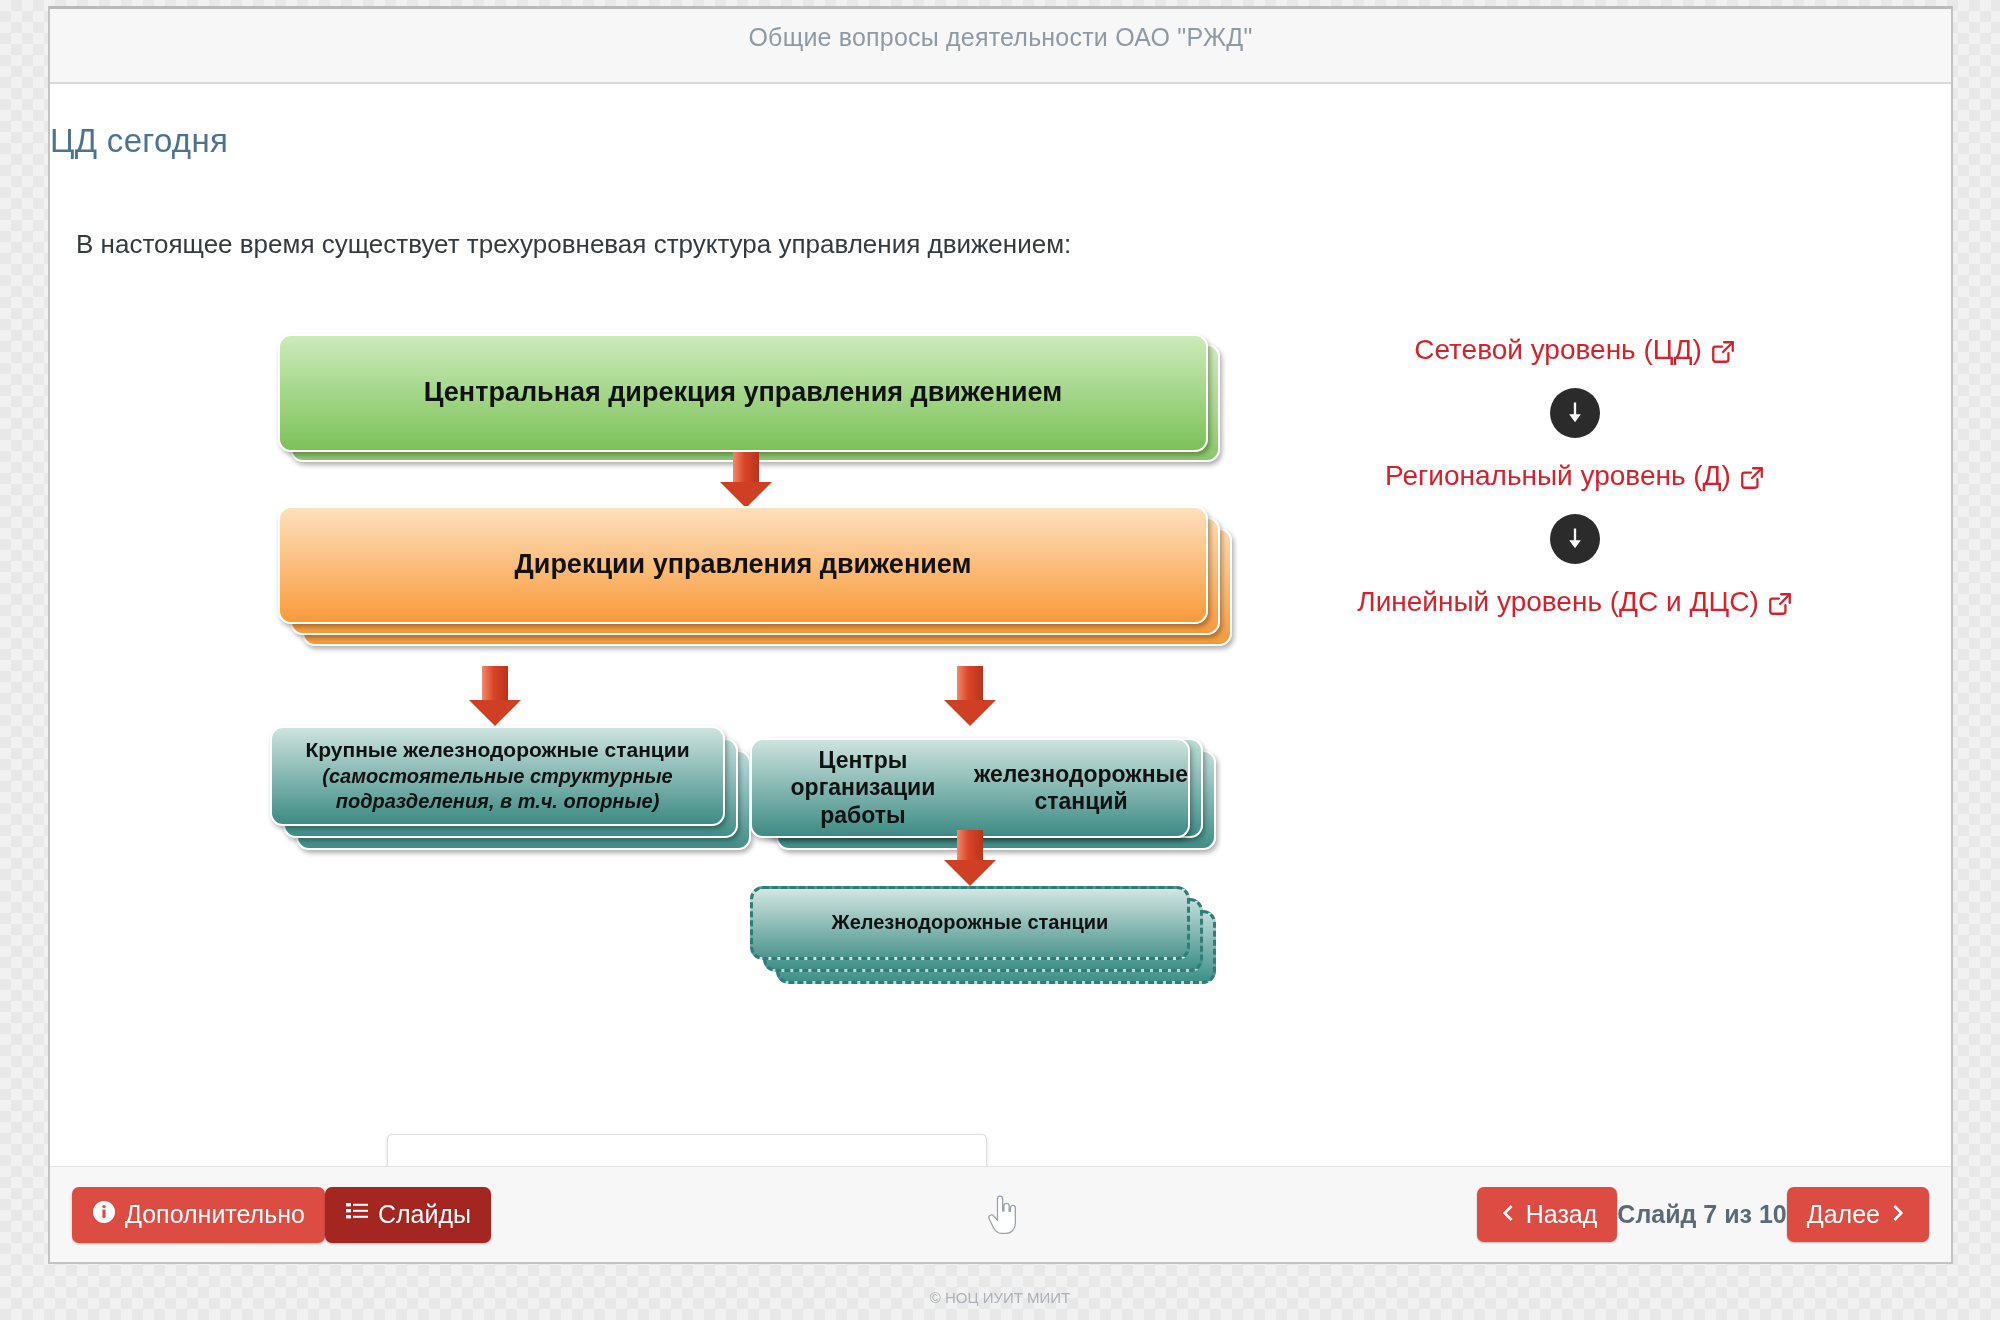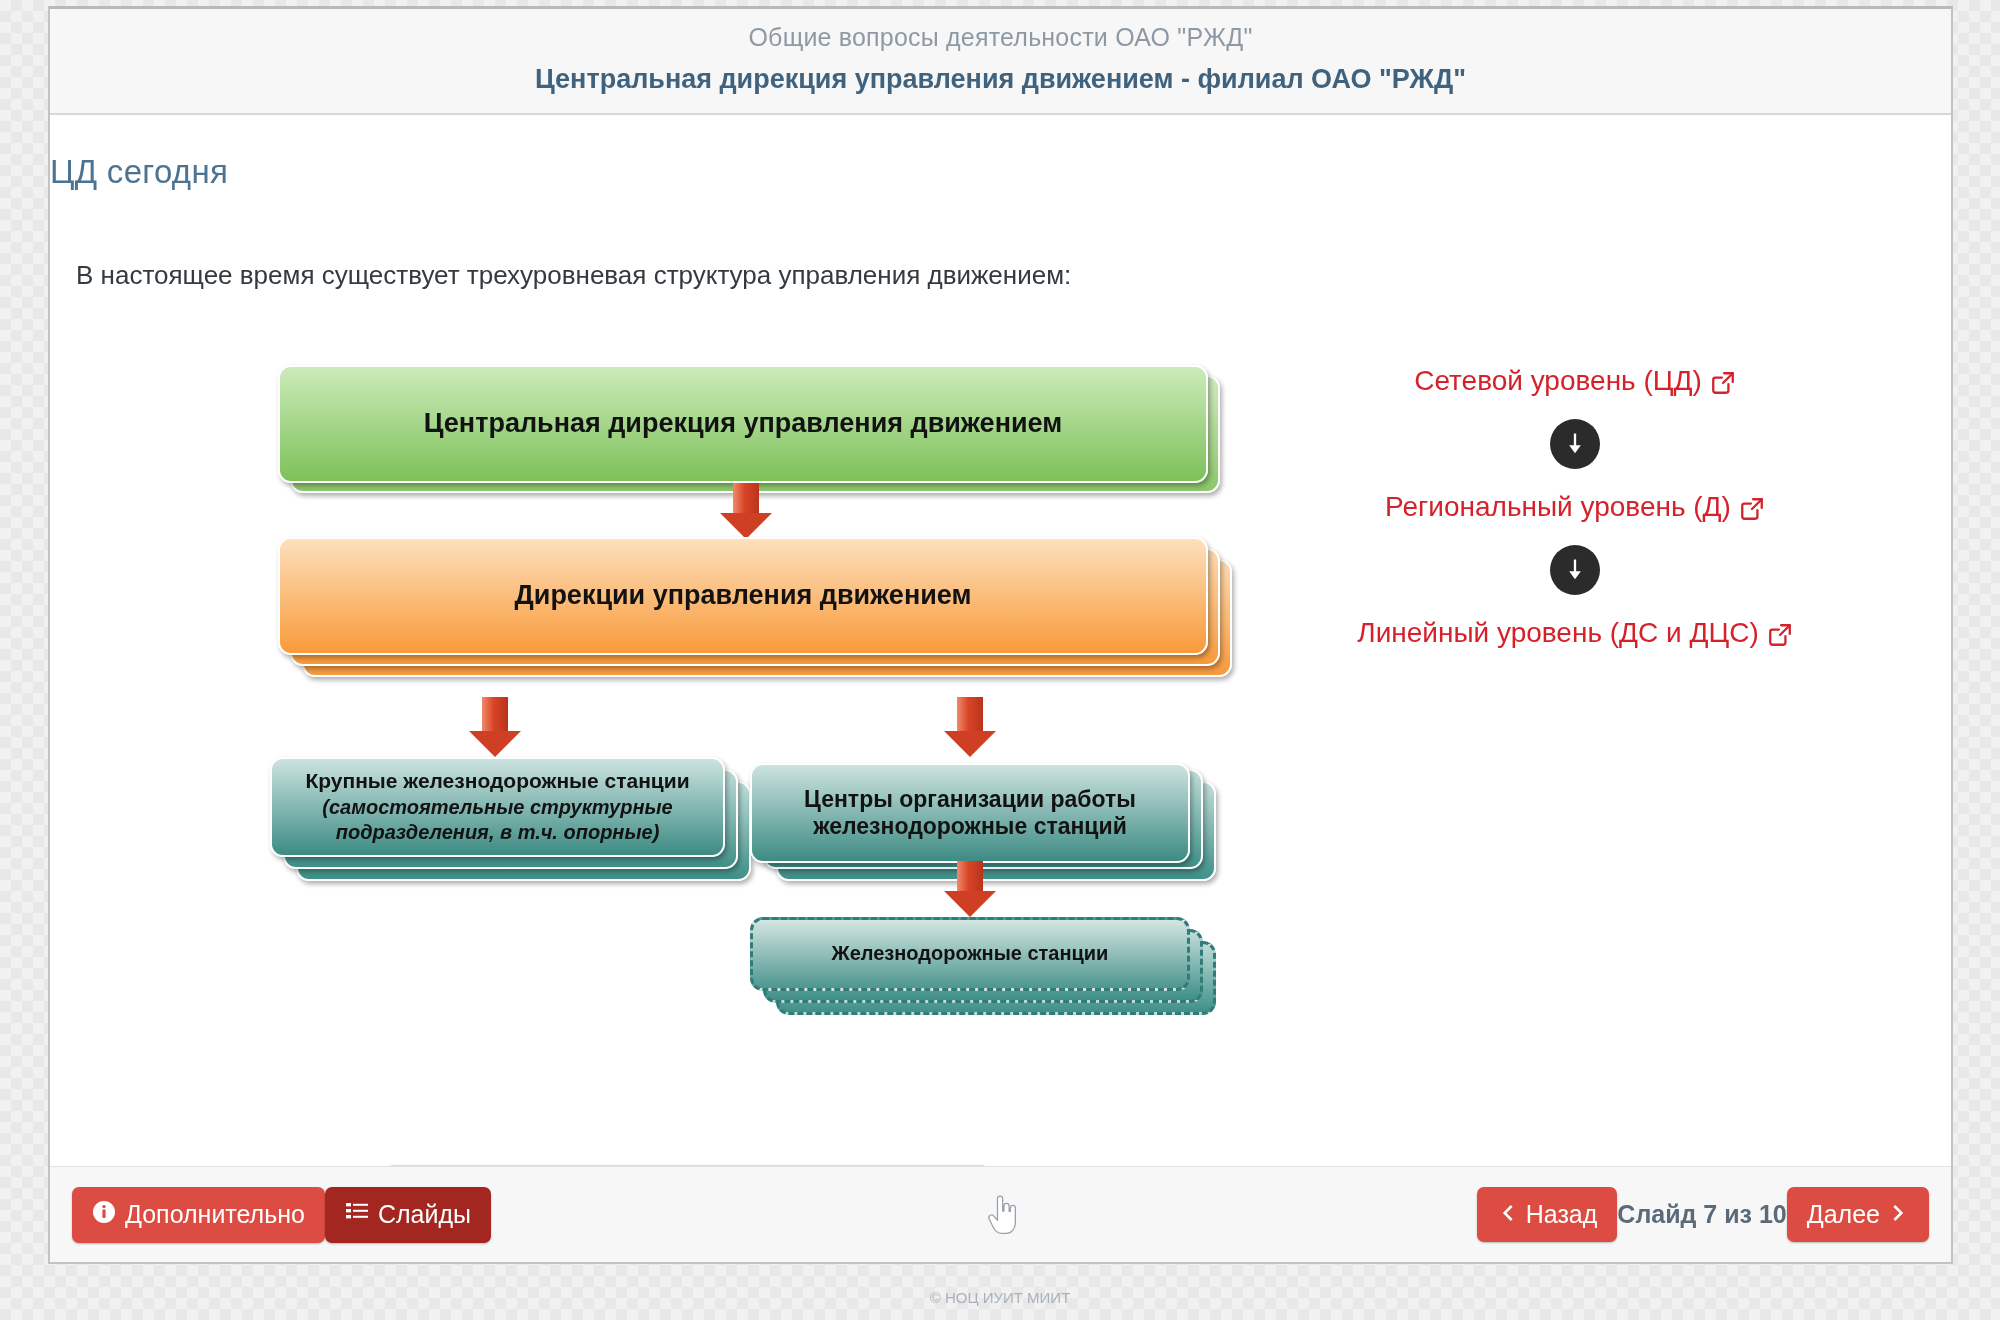--- a/index.html
+++ b/index.html
@@ -136,22 +136,22 @@
     flex-direction: column; font-size: 21px; padding: 0 10px;
   }
   #box-large-stations .front .sub {
     font-style: italic; font-weight: bold; font-size: 20px; margin-top: 2px;
   }
 
   #box-centers { left: 700px; top: 392px; width: 480px; height: 130px; }
   #box-centers .layer3 { left: 26px; top: 24px; width: 440px; height: 100px; }
   #box-centers .layer2 { left: 13px; top: 12px; width: 440px; height: 100px; }
   #box-centers .front {
-    left: 0; top: 6px; width: 440px; height: 100px;
-    flex-direction: column; font-size: 23px;
+    left: 0; top: 12px; width: 440px; height: 100px;
+    font-size: 23px;
   }
 
   
   #box-stations { left: 700px; top: 552px; width: 480px; height: 110px; }
   #box-stations .layerd3 {
     left: 26px; top: 24px; width: 440px; height: 74px;
     background: linear-gradient(180deg,#bfdcd8 0%, #3f8f88 100%);
     border: 3px dashed #2f7d76; border-radius: 13px; position: absolute;
   }
   #box-stations .layerd2 {
@@ -282,21 +282,20 @@
     font-size: 15px;
   }
 </style>
 </head>
 <body>
 
 <div id="app-frame">
 
   <div id="header">
     <div class="subject">Общие вопросы деятельности ОАО "РЖД"</div>
-    <div class="org">Центральная дирекция управления движением - филиал ОАО "РЖД"</div>
   </div>
 
   <div id="slide">
 
     <div id="slide-title">ЦД сегодня</div>
     <div id="intro-text">В настоящее время существует трехуровневая структура управления движением:</div>
 
     <div id="diagram">
 
       <div class="card-stack" id="box-central">

